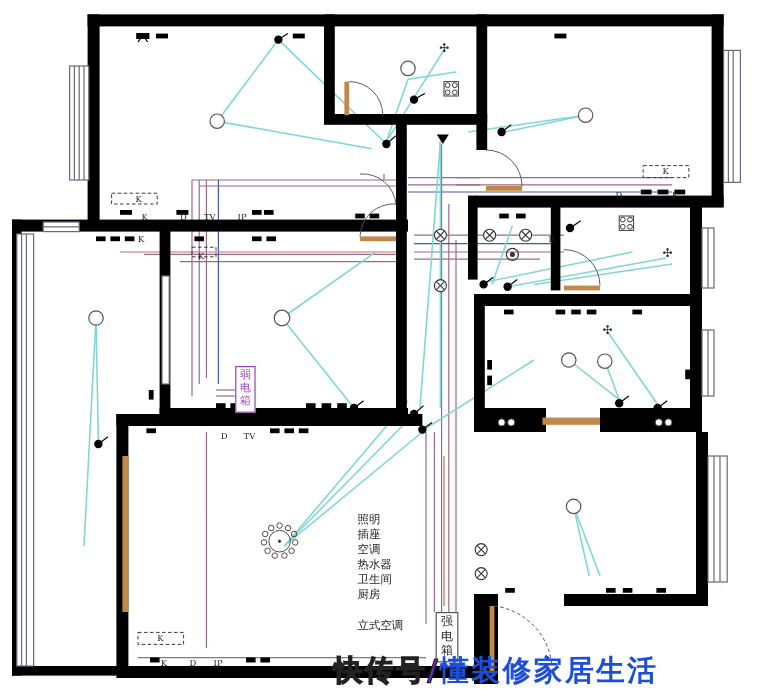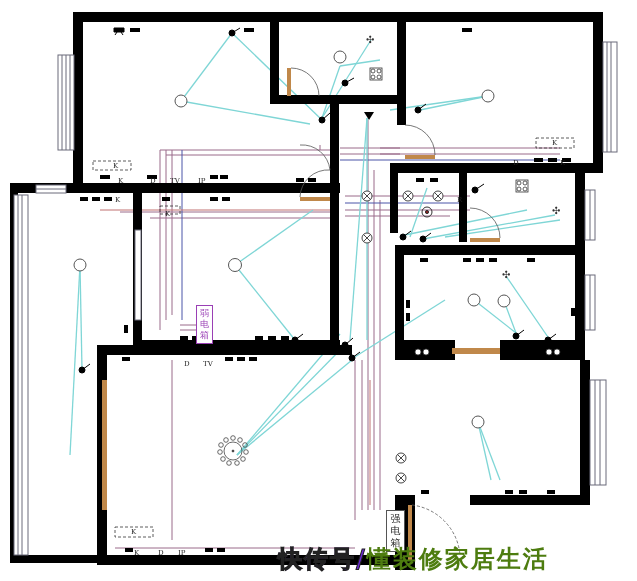--- a/index.html
+++ b/index.html
@@ -2,25 +2,25 @@
 <html><head>
 <meta charset="utf-8">
 <style>
   html,body{margin:0;padding:0;background:#ffffff;}
   #canvas{position:relative;width:637px;height:581px;overflow:hidden;background:#fff;font-family:"DejaVu Serif",serif;}
   svg{position:absolute;left:0;top:0;}
   .legend{position:absolute;left:298px;top:428px;font-size:9.5px;line-height:12.4px;color:#222;font-family:"DejaVu Serif",serif;}
   .legend div{white-space:nowrap;}
   .legend .ac{margin-top:14px;}
   .box-label{position:absolute;font-size:10px;line-height:12px;text-align:center;font-family:"DejaVu Serif",serif;}
-  .box-strong{left:363px;top:510px;width:15px;color:#222;border:1px solid #555;background:#fff;padding:2px 1px;margin-left:23px;}
+  .box-strong{left:363px;top:510px;width:15px;color:#222;border:1px solid #555;background:#fff;padding:2px 1px;}
   .box-weak{left:196px;top:305px;width:13px;color:#9a3fb5;border:1px solid #9a3fb5;background:#fff;padding:2px 1px;font-size:9px;line-height:11px;}
   .watermark{position:absolute;left:278px;top:543px;font-size:24px;font-weight:bold;letter-spacing:2px;font-family:"DejaVu Sans",sans-serif;white-space:nowrap;}
   .watermark .a{color:#6d28d9;-webkit-text-stroke:1px #222;}
-  .watermark .b{color:#4d7c0f;}
+  .watermark .b{color:#1d4ed8;}
   .lbl{font-family:"DejaVu Serif",serif;font-size:7px;fill:#222;}
 </style>
 </head>
 <body>
 
 <div id="canvas">
 <svg width="637" height="581" viewBox="0 0 637 581">
 
   <g stroke="#9a6a8a" stroke-width="1" fill="none">
     <line x1="160" y1="150" x2="160" y2="330"></line>
@@ -349,20 +349,29 @@
     <text x="184" y="366" class="lbl">D</text>
     <text x="203" y="366" class="lbl">TV</text>
     <text x="131" y="534" class="lbl">K</text>
     <text x="134" y="555" class="lbl">K</text>
     <text x="158" y="555" class="lbl">D</text>
     <text x="178" y="555" class="lbl">IP</text>
     <text x="457" y="202" class="lbl">R</text>
   </g>
 </svg>
 
+<div class="legend">
+  <div>照明</div>
+  <div>插座</div>
+  <div>空调</div>
+  <div>热水器</div>
+  <div>卫生间</div>
+  <div>厨房</div>
+  <div class="ac">立式空调</div>
+</div>
 
 <div class="box-label box-strong">强电箱</div>
 <div class="box-label box-weak">弱电箱</div>
 
 <div class="watermark">
   <span class="a">快传号/</span><span class="b">懂装修家居生活</span>
 </div>
 </div>
 
 </body></html>

